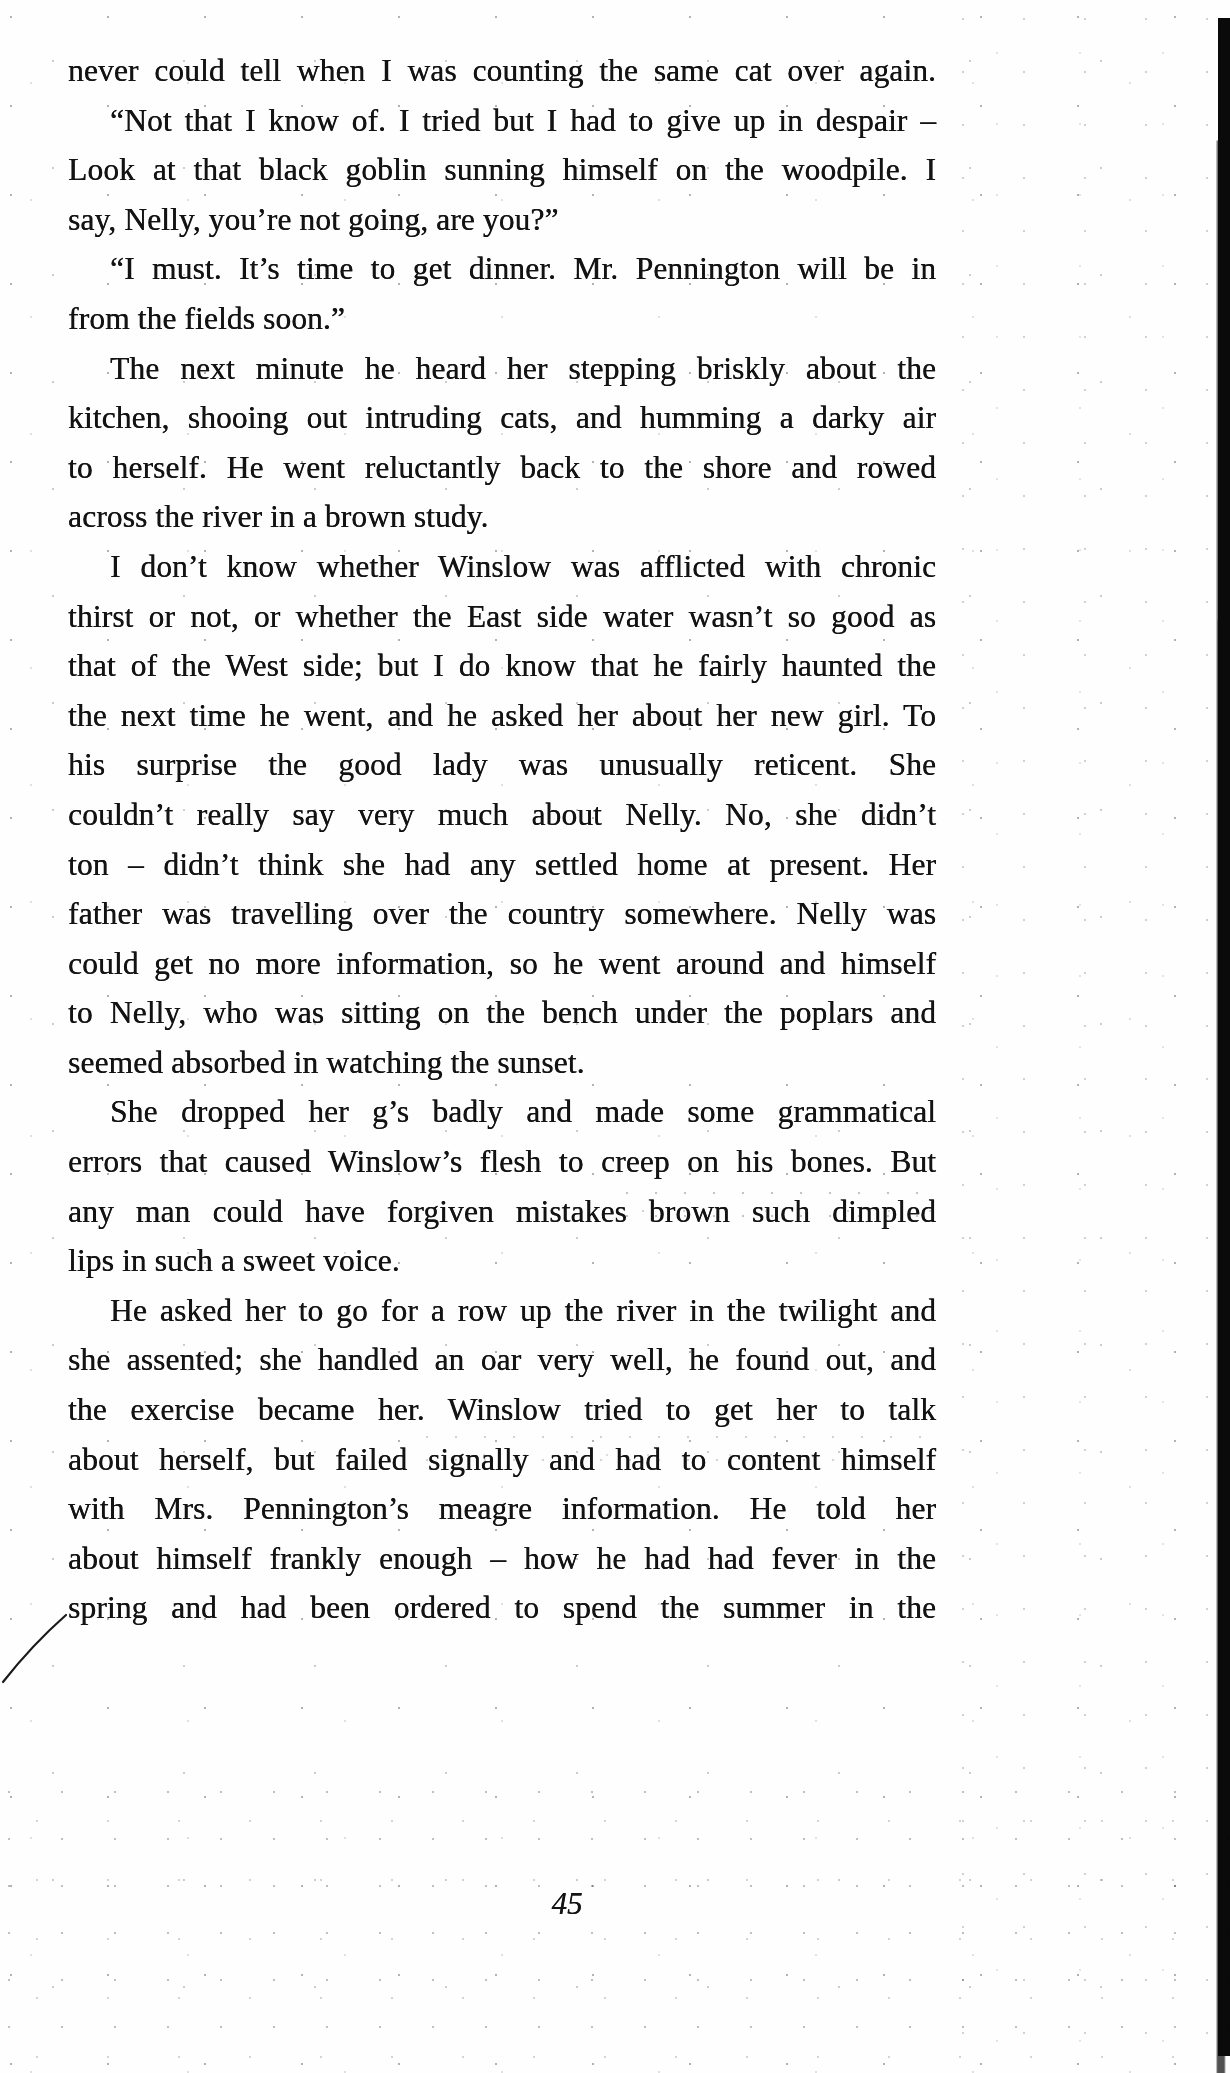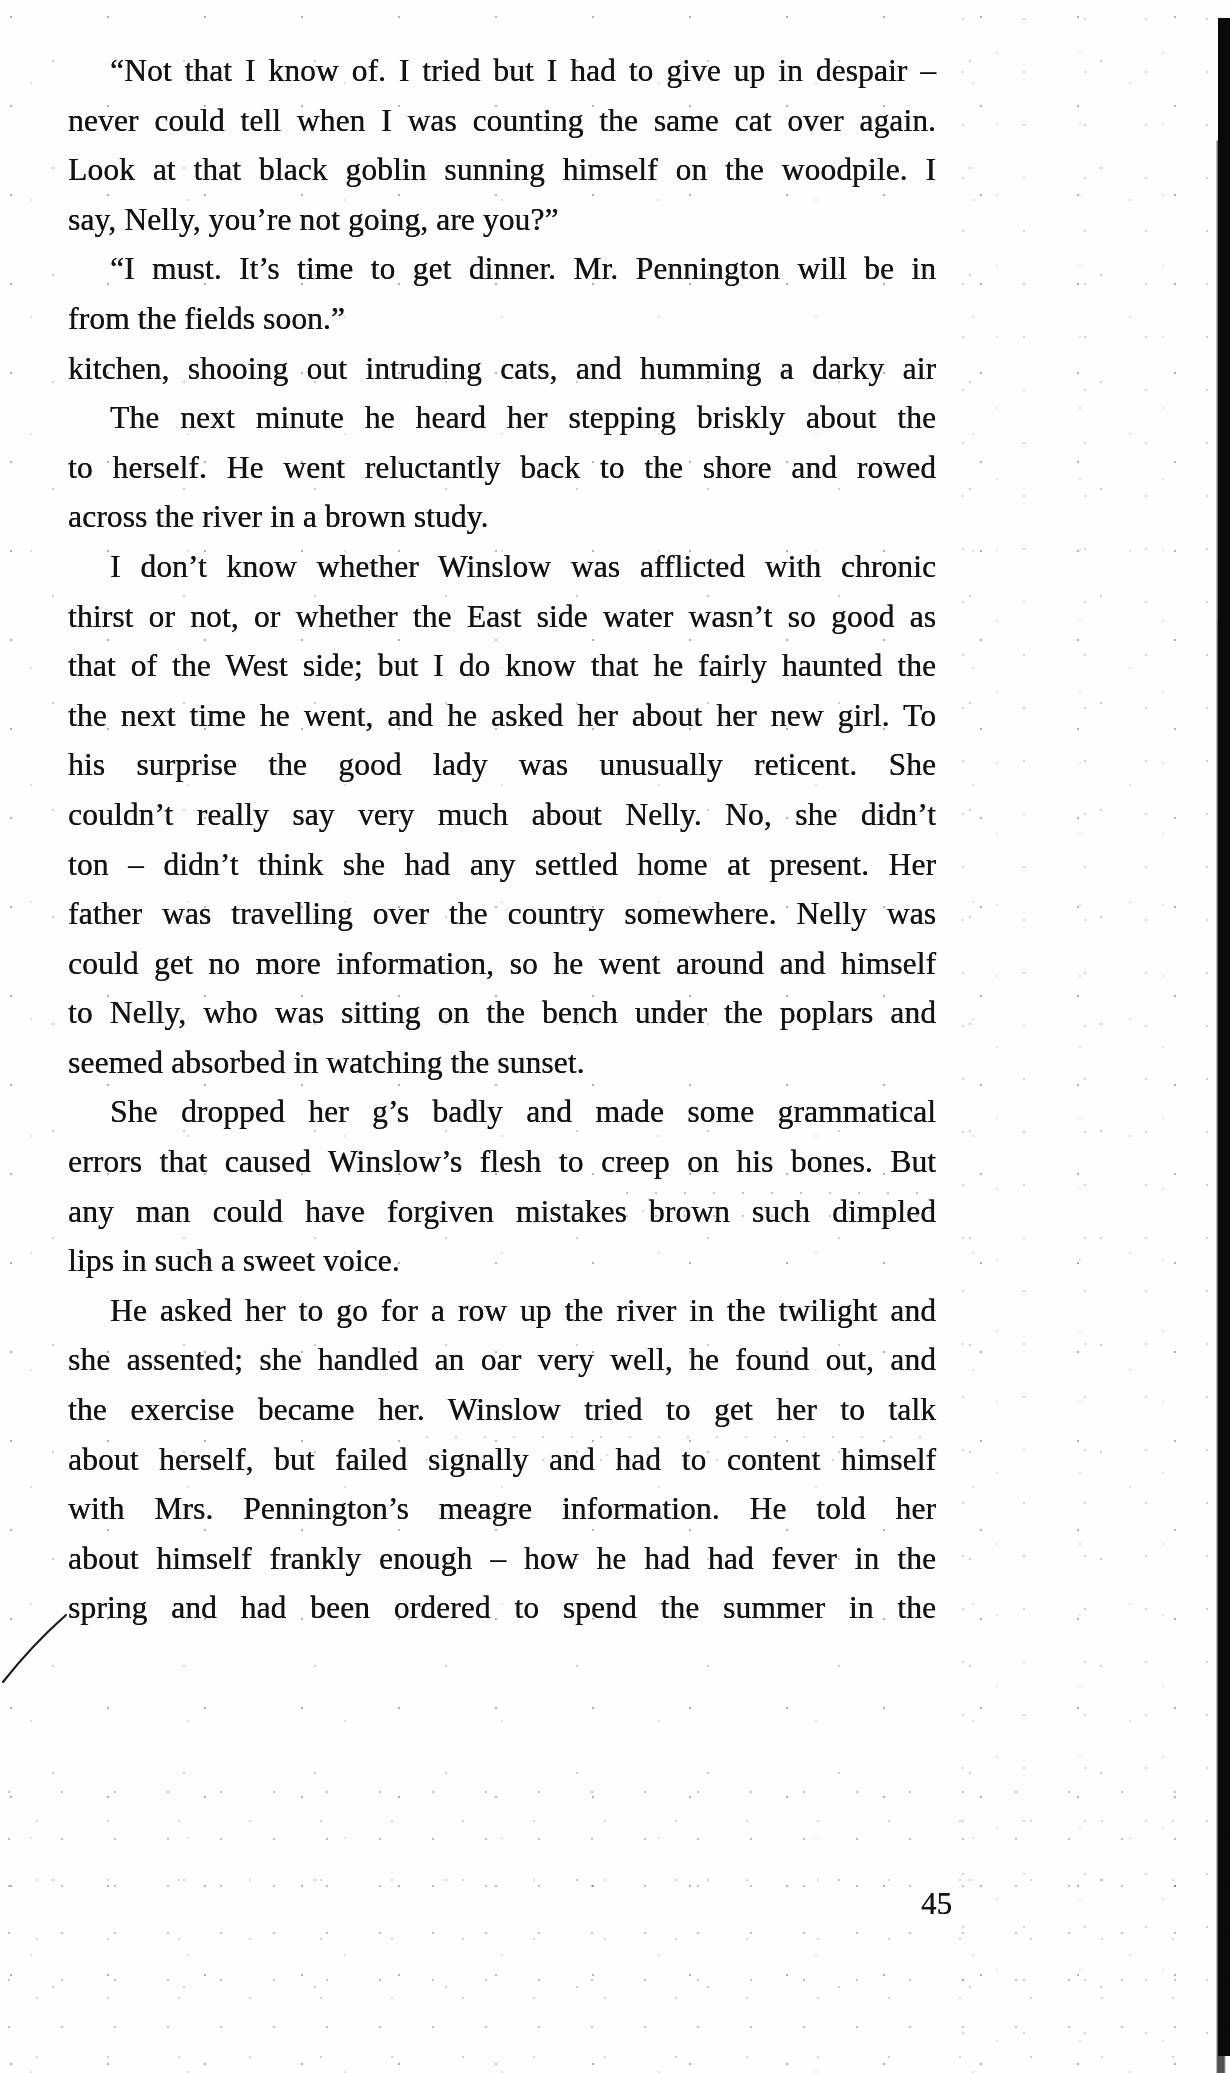--- a/index.html
+++ b/index.html
@@ -41,24 +41,25 @@
     text-shadow: 0.35px 0 0 currentColor;
     letter-spacing: 0.1px;
   }
   .line.first { text-indent: 42px; }
   .line.last-free {
     text-align: center;
     text-align-last: left;
   }
   .page-number {
     position: absolute;
-    left: 84px;
+    left: 68px;
     top: 1886px;
     width: 868px;
-    text-align: right;
+    text-align: center;
+    font-style: italic;
     font-size: 31px;
     text-indent: 130px;
     text-shadow: 0.35px 0 0 currentColor;
   }
   .binding-bar {
     position: absolute;
     left: 1218px;
     top: 18px;
     width: 13px;
     height: 2038px;
@@ -105,32 +106,32 @@
   .smudge-b { left: 420px; top: 1428px; width: 516px; height: 34px; opacity: 0.4; }
   .pen-mark { position: absolute; left: 0; top: 1600px; }
 </style>
 </head>
 <body>
 
 <div class="page">
 
   <div class="text-block">
       <div class="para">
+        <div class="line">never could tell when I was counting the same cat over again.</div>
         <div class="line first">“Not that I know of. I tried but I had to give up in despair –</div>
-        <div class="line">never could tell when I was counting the same cat over again.</div>
         <div class="line">Look at that black goblin sunning himself on the woodpile. I</div>
         <div class="line last-free">say, Nelly, you’re not going, are you?”</div>
       </div>
       <div class="para">
         <div class="line first">“I must. It’s time to get dinner. Mr. Pennington will be in</div>
         <div class="line last-free">from the fields soon.”</div>
       </div>
       <div class="para">
+        <div class="line first">The next minute he heard her stepping briskly about the</div>
         <div class="line">kitchen, shooing out intruding cats, and humming a darky air</div>
-        <div class="line first">The next minute he heard her stepping briskly about the</div>
         <div class="line">to herself. He went reluctantly back to the shore and rowed</div>
         <div class="line last-free">across the river in a brown study.</div>
       </div>
       <div class="para">
         <div class="line first">I don’t know whether Winslow was afflicted with chronic</div>
         <div class="line">thirst or not, or whether the East side water wasn’t so good as</div>
         <div class="line">that of the West side; but I do know that he fairly haunted the</div>
         <div class="line">the next time he went, and he asked her about her new girl. To</div>
         <div class="line">his surprise the good lady was unusually reticent. She</div>
         <div class="line">couldn’t really say very much about Nelly. No, she didn’t</div>

